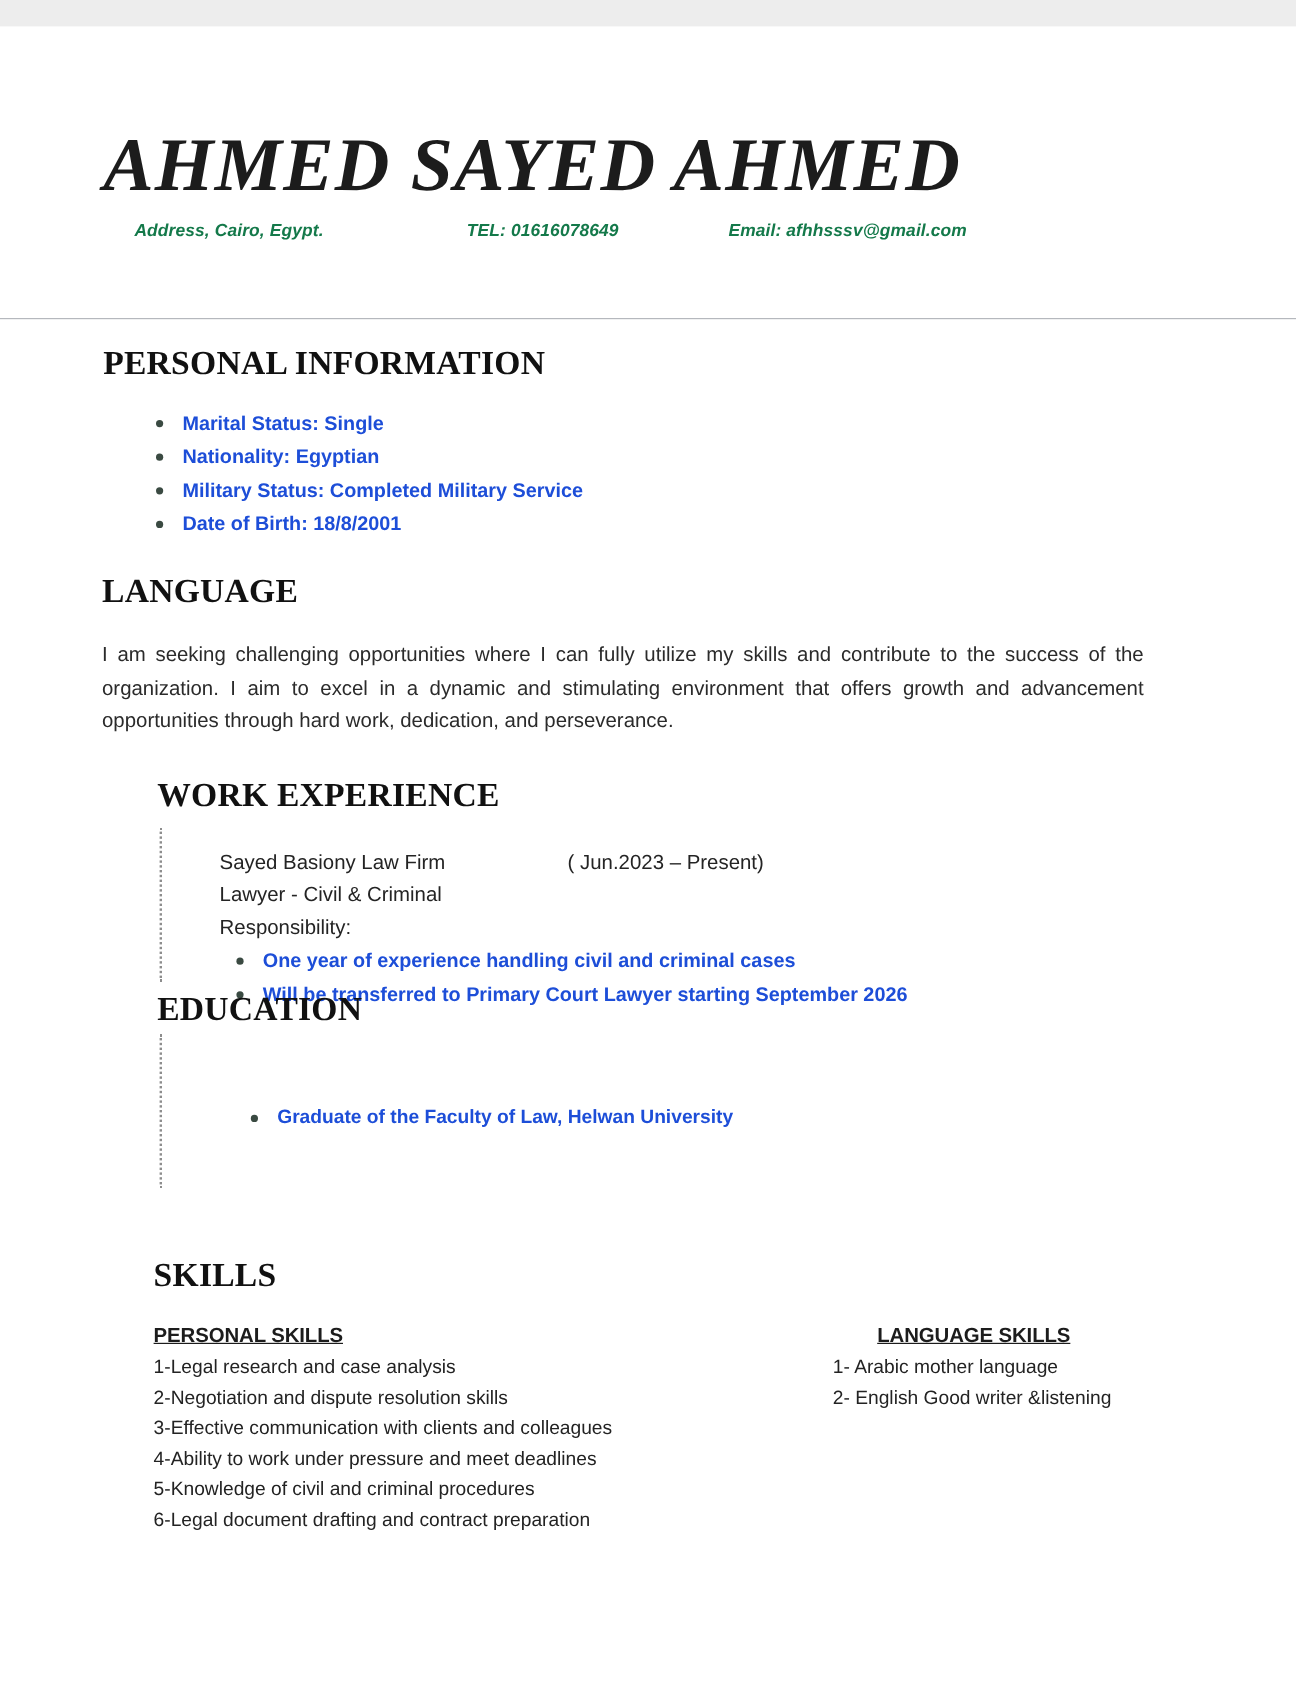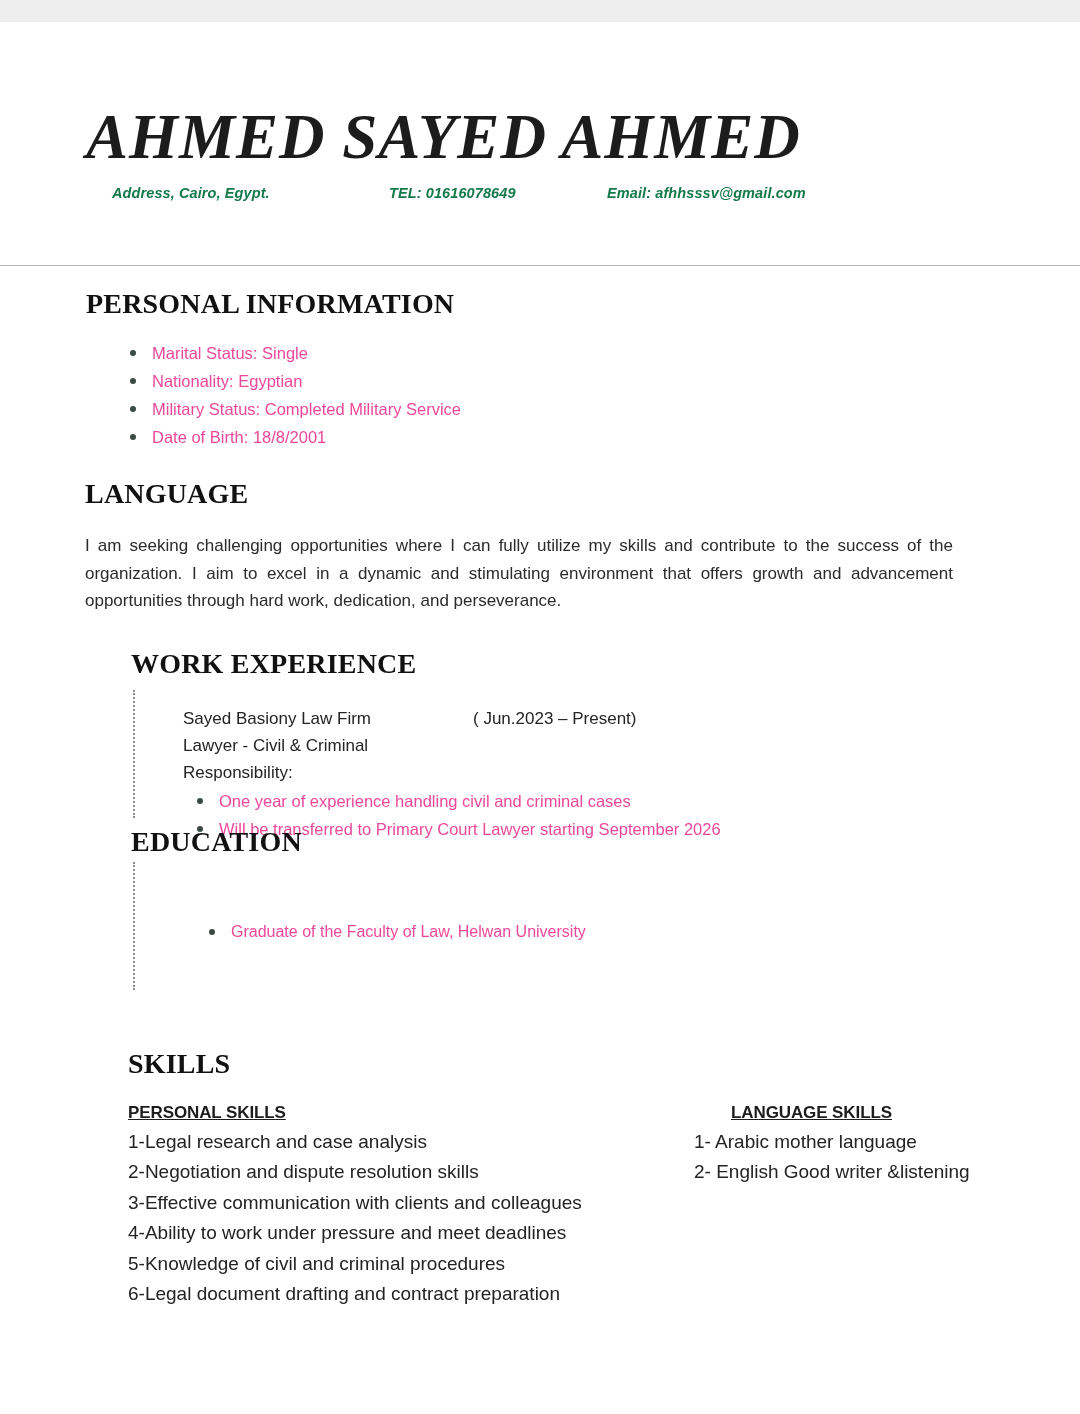--- a/index.html
+++ b/index.html
@@ -86,21 +86,22 @@
   ul.bullets {
     list-style: none;
     margin: 0;
     padding: 0;
   }
   ul.bullets li {
     position: relative;
     padding-left: 36px;
     font-size: 16.5px;
     line-height: 1.70;
-    color: #ec4899;
+    color: #1d4ed8;
+    font-weight: bold;
   }
   ul.bullets li::before {
     content: "";
     position: absolute;
     left: 14px;
     top: 11px;
     width: 6px;
     height: 6px;
     border-radius: 50%;
     background: #3a4a42;
@@ -152,21 +153,21 @@
   .skill-sub {
     font-size: 17px;
     font-weight: bold;
     color: #1c1c1c;
     text-decoration: underline;
     letter-spacing: -0.1px;
     margin: 0 0 4px 0;
   }
   .skill-sub.lang { padding-left: 37px; }
   .skill-line {
-    font-size: 19px;
+    font-size: 16px;
     line-height: 1.60;
     color: #232323;
   }
 </style>
 </head>
 <body>
 
 <div class="page">
 
   <div class="top-band"></div>

